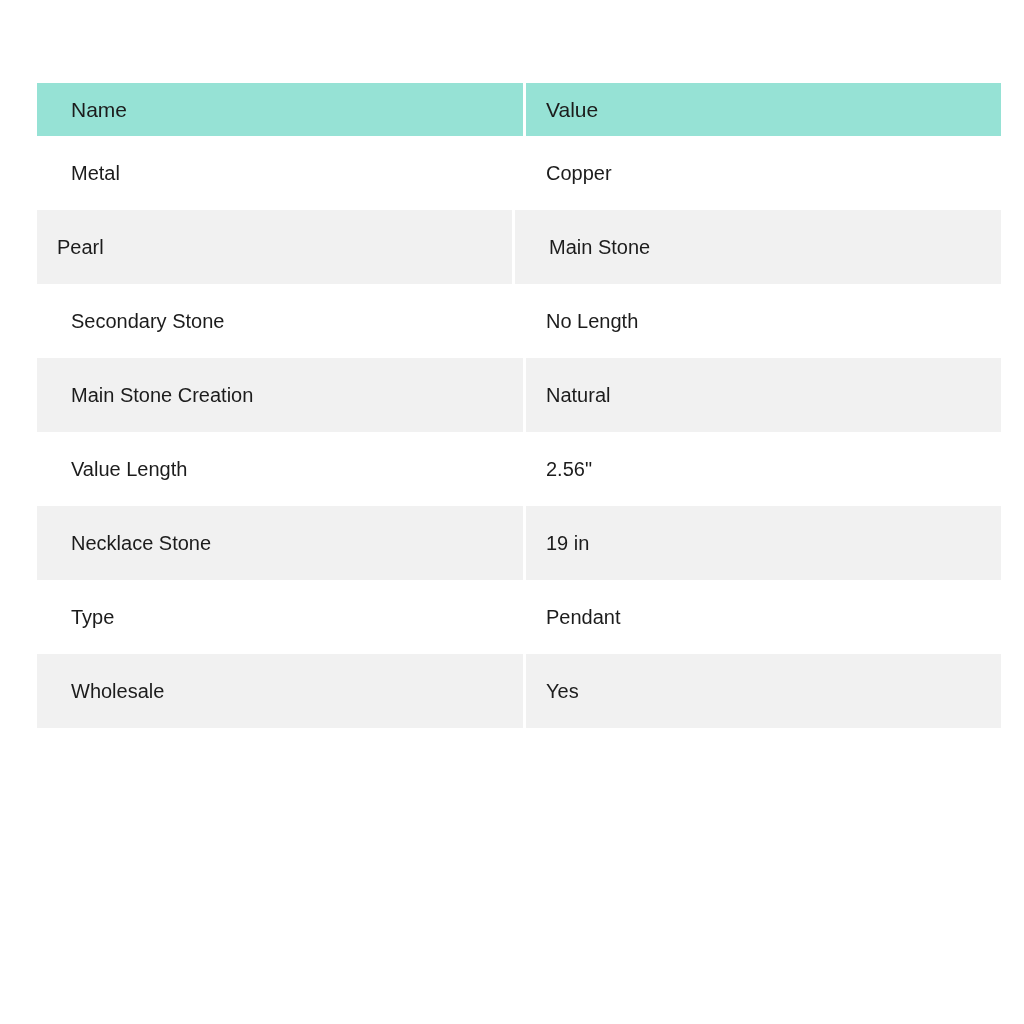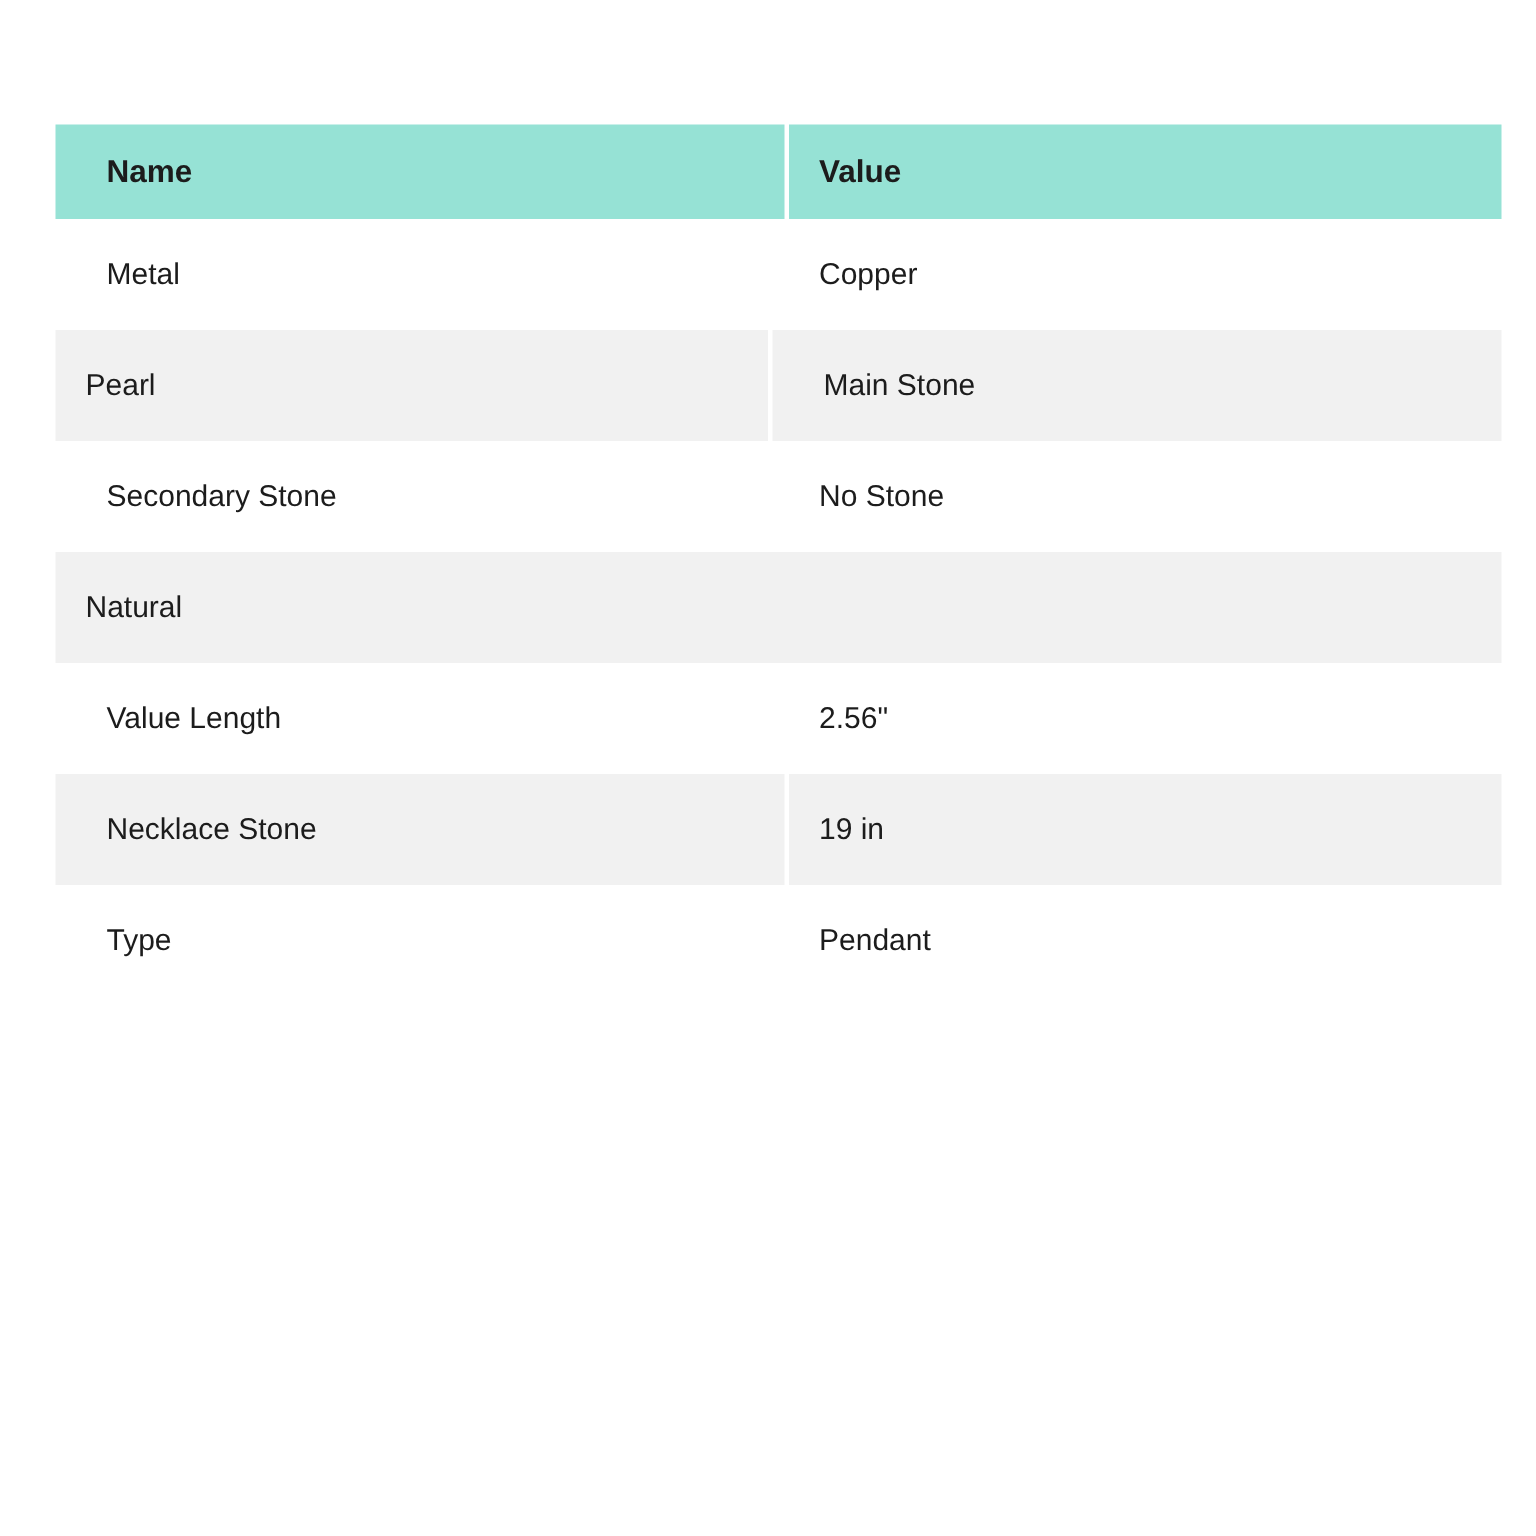--- a/index.html
+++ b/index.html
@@ -38,23 +38,23 @@
     width: 486px;
     flex: none;
     padding-left: 34px;
   }
   .col-value {
     flex: 1;
     padding-left: 20px;
   }
   .header-row .cell {
     background: var(--header-bg);
-    height: 63px;
+    height: 53px;
     font-size: 21px;
-    font-weight: 700;
+    font-weight: 400;
   }
   .data-row .cell {
     height: 74px;
     font-size: 20px;
     font-weight: 400;
   }
   .data-row.alt .cell {
     background: var(--row-alt-bg);
   }
 </style>
@@ -70,31 +70,36 @@
       <div class="tr data-row">
     <div class="cell col-name">Metal</div>
     <div class="cell col-value">Copper</div>
   </div>
       <div class="tr data-row alt">
     <div class="cell col-value">Pearl</div>
     <div class="cell col-name">Main Stone</div>
   </div>
       <div class="tr data-row">
     <div class="cell col-name">Secondary Stone</div>
-    <div class="cell col-value">No Stone</div>
+    <div class="cell col-value">No Length</div>
   </div>
       <div class="tr data-row alt">
+    <div class="cell col-name">Main Stone Creation</div>
     <div class="cell col-value">Natural</div>
   </div>
       <div class="tr data-row">
     <div class="cell col-name">Value Length</div>
     <div class="cell col-value">2.56"</div>
   </div>
       <div class="tr data-row alt">
     <div class="cell col-name">Necklace Stone</div>
     <div class="cell col-value">19 in</div>
   </div>
       <div class="tr data-row">
     <div class="cell col-name">Type</div>
     <div class="cell col-value">Pendant</div>
   </div>
+      <div class="tr data-row alt">
+    <div class="cell col-name">Wholesale</div>
+    <div class="cell col-value">Yes</div>
+  </div>
     </div>
 </div>
 
 </body></html>

